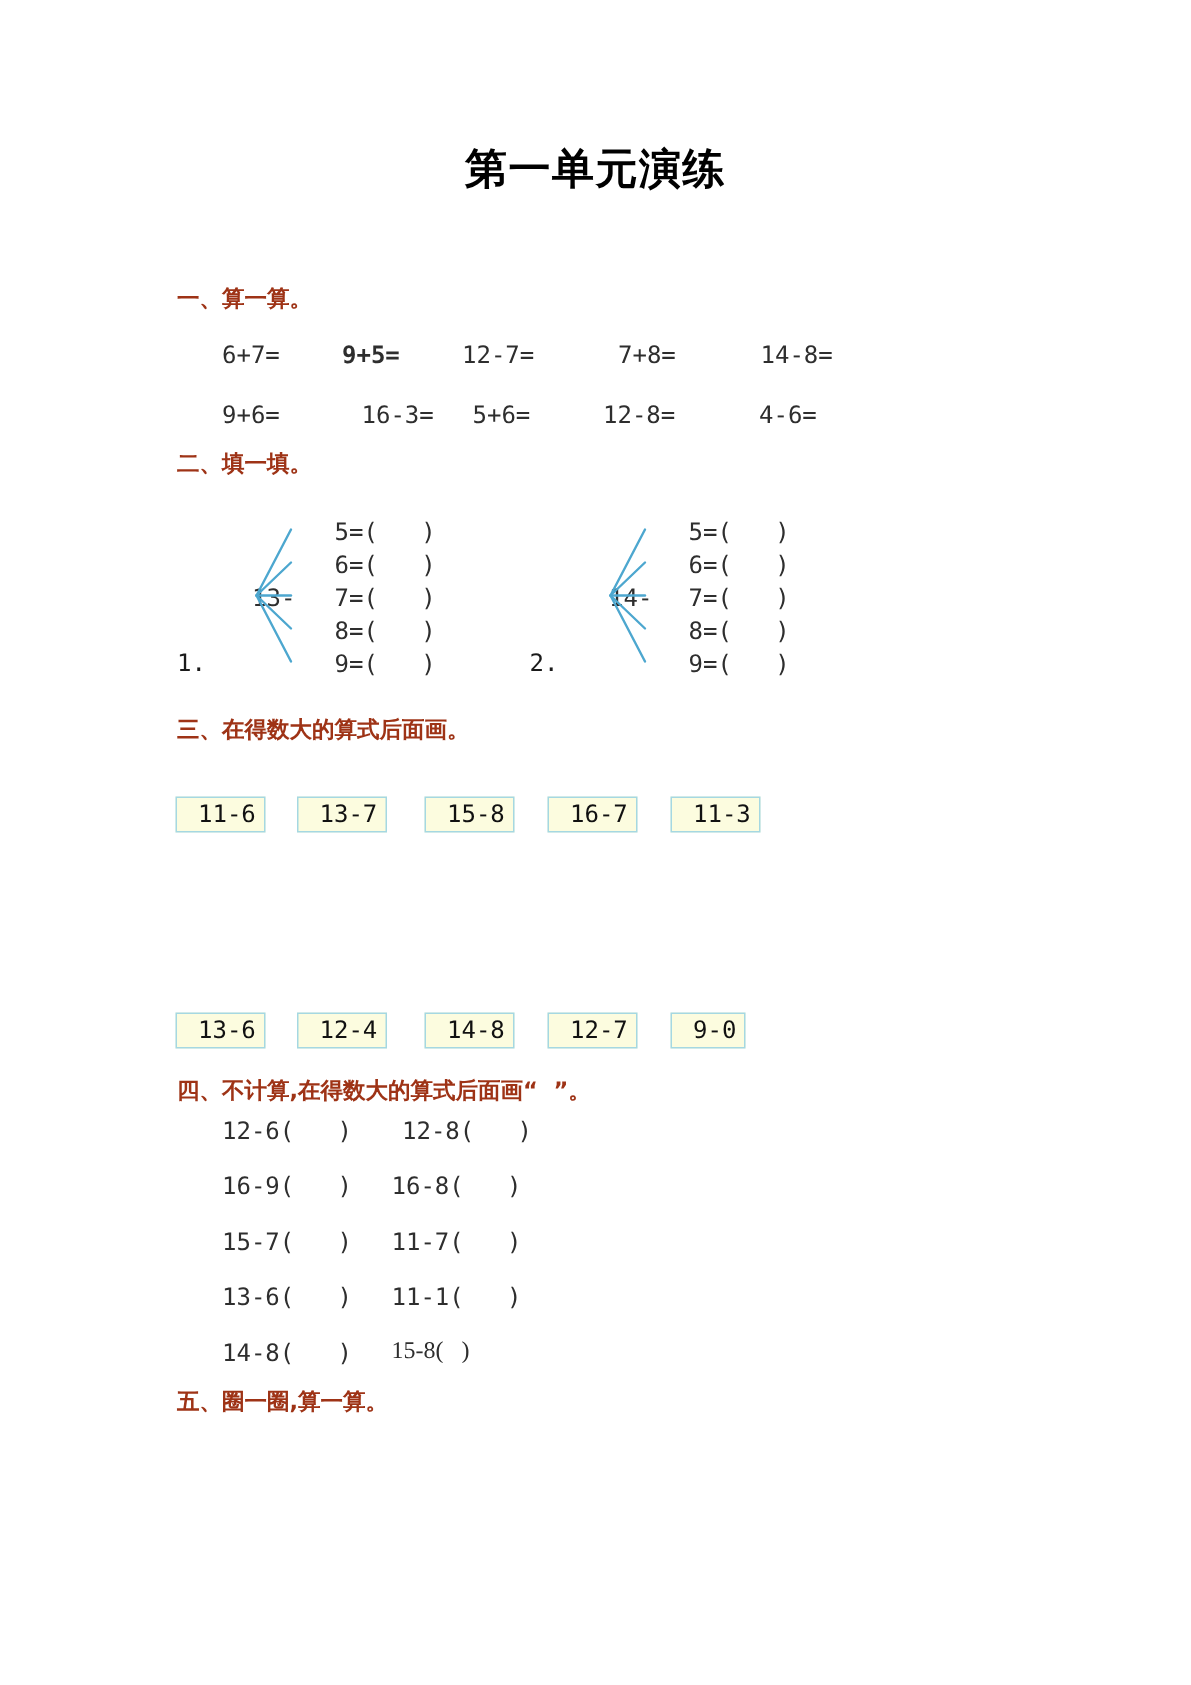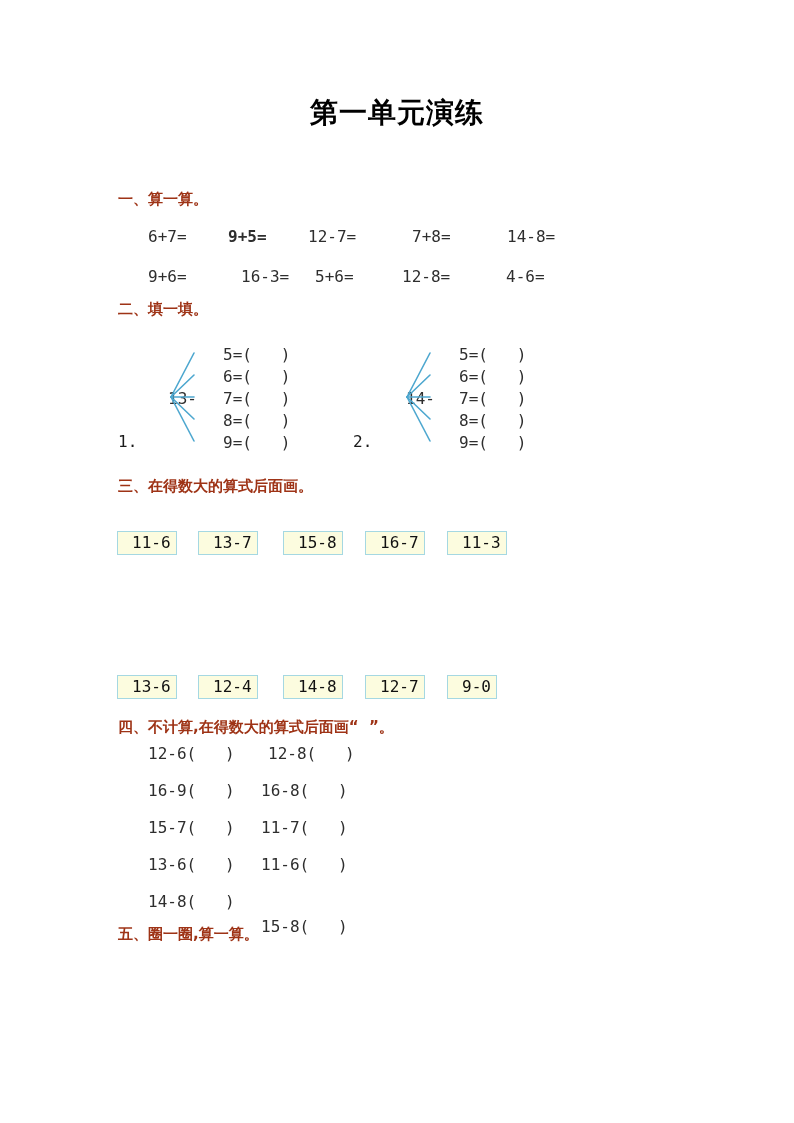--- a/index.html
+++ b/index.html
@@ -120,19 +120,19 @@
   <span class="box" style="left:447px;top:660px;">9-0</span>
 
   <div class="heading" style="top:694px;margin-top:24px;">四、不计算,在得数大的算式后面画“  ”。</div>
   <span class="expr" style="left:120px;top:744px;">12-6(   )</span>
   <span class="expr" style="left:240px;top:744px;">12-8(   )</span>
   <span class="expr" style="left:120px;top:781px;">16-9(   )</span>
   <span class="expr" style="left:233px;top:781px;">16-8(   )</span>
   <span class="expr" style="left:120px;top:818px;">15-7(   )</span>
   <span class="expr" style="left:233px;top:818px;">11-7(   )</span>
   <span class="expr" style="left:120px;top:855px;">13-6(   )</span>
-  <span class="expr" style="left:233px;top:855px;">11-6(   )</span>
+  <span class="expr" style="left:233px;top:855px;">11-1(   )</span>
   <span class="expr" style="left:120px;top:892px;">14-8(   )</span>
-  <span class="expr" style="left:233px;top:917px;">15-8(   )</span>
+  <span class="expr" style="left:233px;top:892px;font-family:Liberation Serif, serif;">15-8(   )</span>
 
   <div class="heading" style="top:925px;">五、圈一圈,算一算。</div>
 
 </div>
 
 </body></html>

